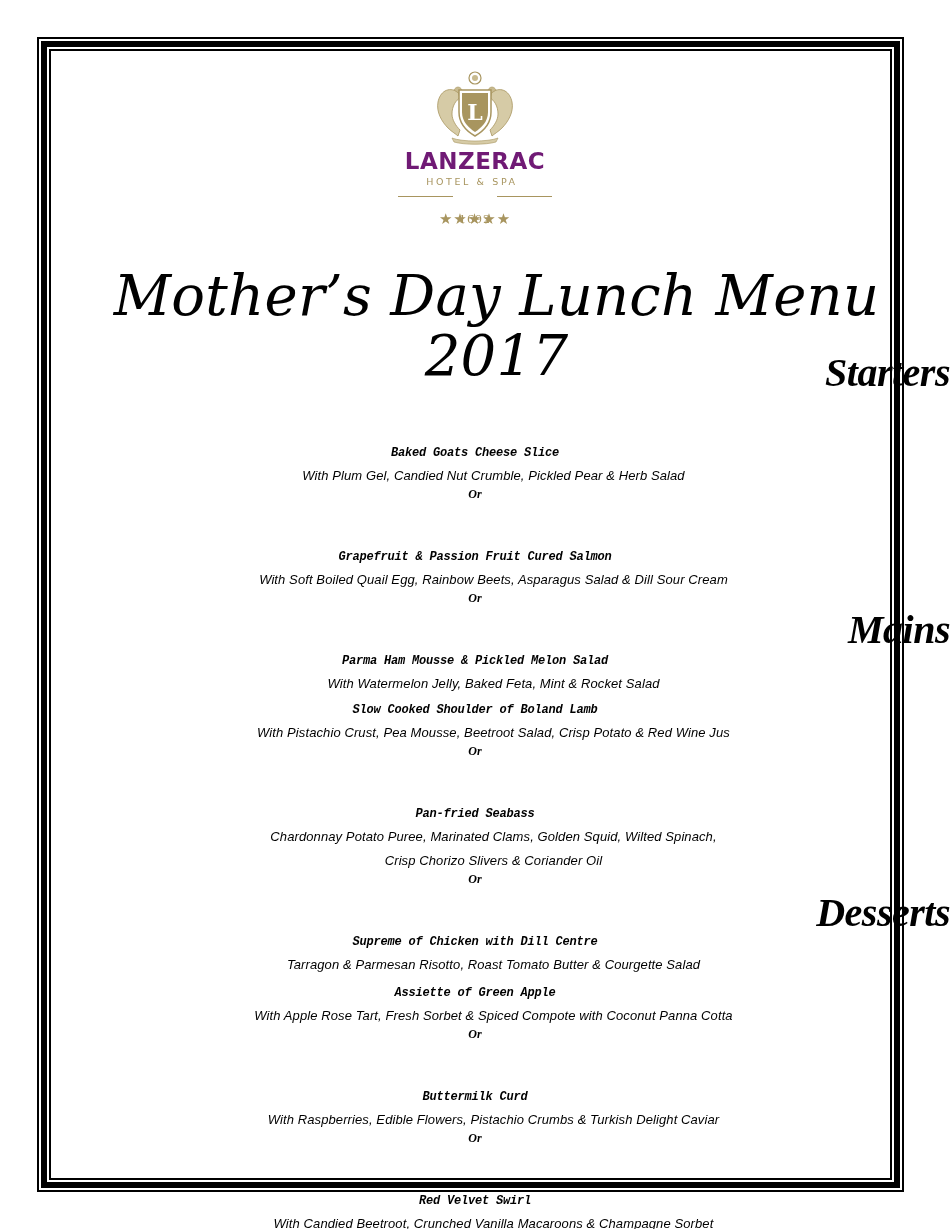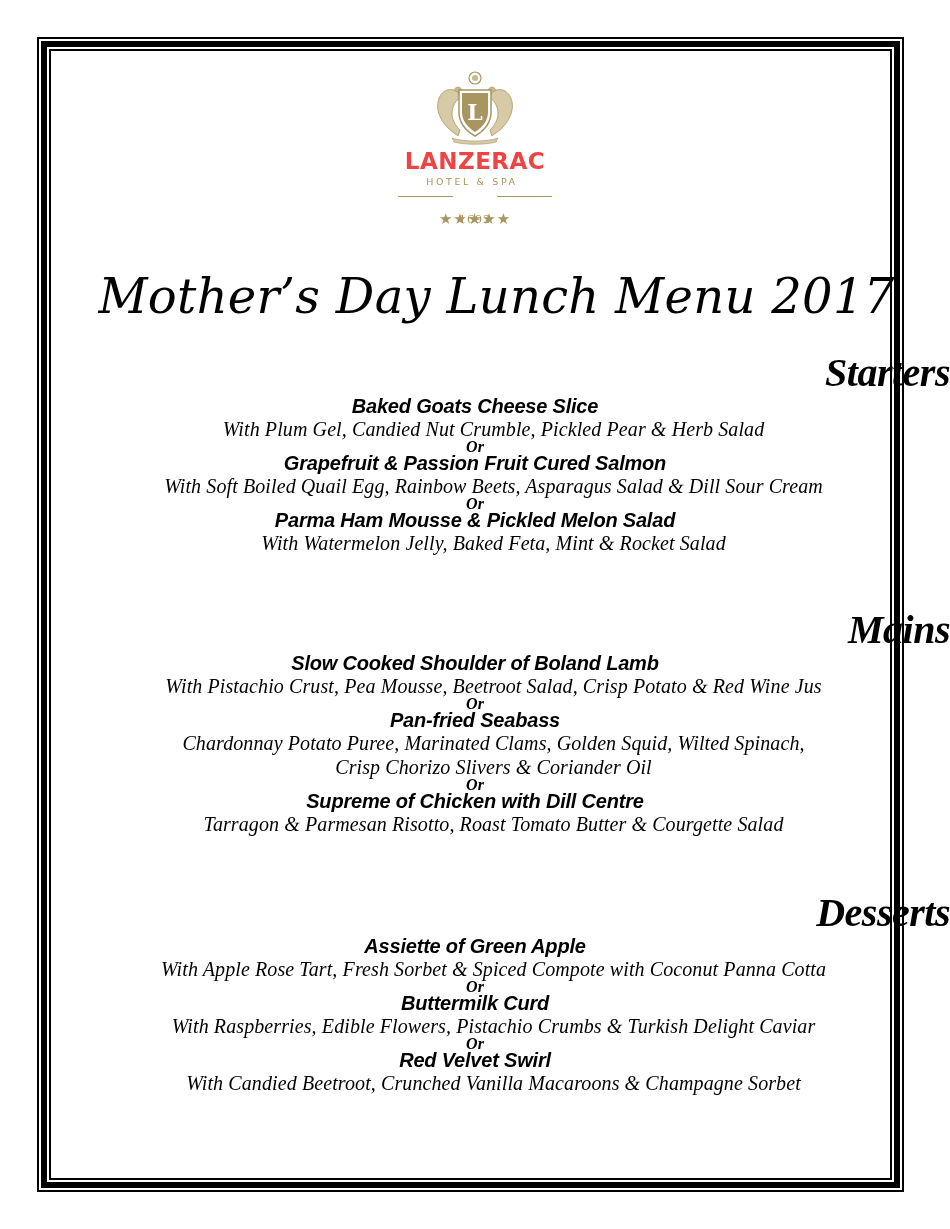--- a/index.html
+++ b/index.html
@@ -50,21 +50,21 @@
       left: 55px; top: 0;
       width: 90px; height: 76px;
     }
     .brand-name {
       position: absolute;
       left: 0; right: 0; top: 78px;
       font-family: "DejaVu Sans", sans-serif;
       font-weight: bold;
       font-size: 23px;
       letter-spacing: 0.5px;
-      color: #ef4444;
+      color: #701a75;
       line-height: 26px;
     }
     .brand-sub {
       position: absolute;
       left: 0; right: 6px; top: 106px;
       font-family: "DejaVu Sans", sans-serif;
       font-size: 9.5px;
       letter-spacing: 2.6px;
       color: #A8955F;
       line-height: 12px;
@@ -102,21 +102,21 @@
       line-height: 18px;
     }
 
     
     .page-title {
       position: absolute;
       left: 0; right: 0; top: 266px;
       text-align: center;
       font-family: "DejaVu Serif", serif;
       font-style: italic;
-      font-size: 48px;
+      font-size: 56px;
       line-height: 60px;
       letter-spacing: 0.3px;
       margin: 0;
       font-weight: normal;
       padding-left: 43px;
     }
 
     
     .menu {
       position: absolute;
@@ -127,40 +127,41 @@
       font-family: "Liberation Serif", serif;
       font-style: italic;
       font-weight: bold;
       font-size: 40px;
       line-height: 46px;
       margin: 0;
       letter-spacing: -0.5px;
       text-align: right;
     }
     .dish-name {
-      font-family: Liberation Sans, sans-serif;
-      font-style: italic;
-      font-weight: bold;
-      font-size: 20px;
+      font-family: Liberation Mono, monospace;
+      font-style: italic;
+      font-weight: bold;
+      font-size: 12px;
       line-height: 21px;
       letter-spacing: -0.2px;
+      margin-top: 47px;
     }
     .dish-desc {
-      font-family: Liberation Serif, serif;
-      font-style: italic;
-      font-size: 20px;
+      font-family: Liberation Sans, sans-serif;
+      font-style: italic;
+      font-size: 13px;
       line-height: 24px;
       letter-spacing: 0.1px;
       padding-left: 37px;
     }
     .or-sep {
       font-family: "Liberation Serif", serif;
       font-style: italic;
       font-weight: bold;
-      font-size: 16px;
+      font-size: 12px;
       line-height: 12px;
     }
 
     #starters { top: 350px; }
     #mains    { top: 607px; }
     #desserts { top: 890px; }
   </style>
 </head>
 <body>
 

